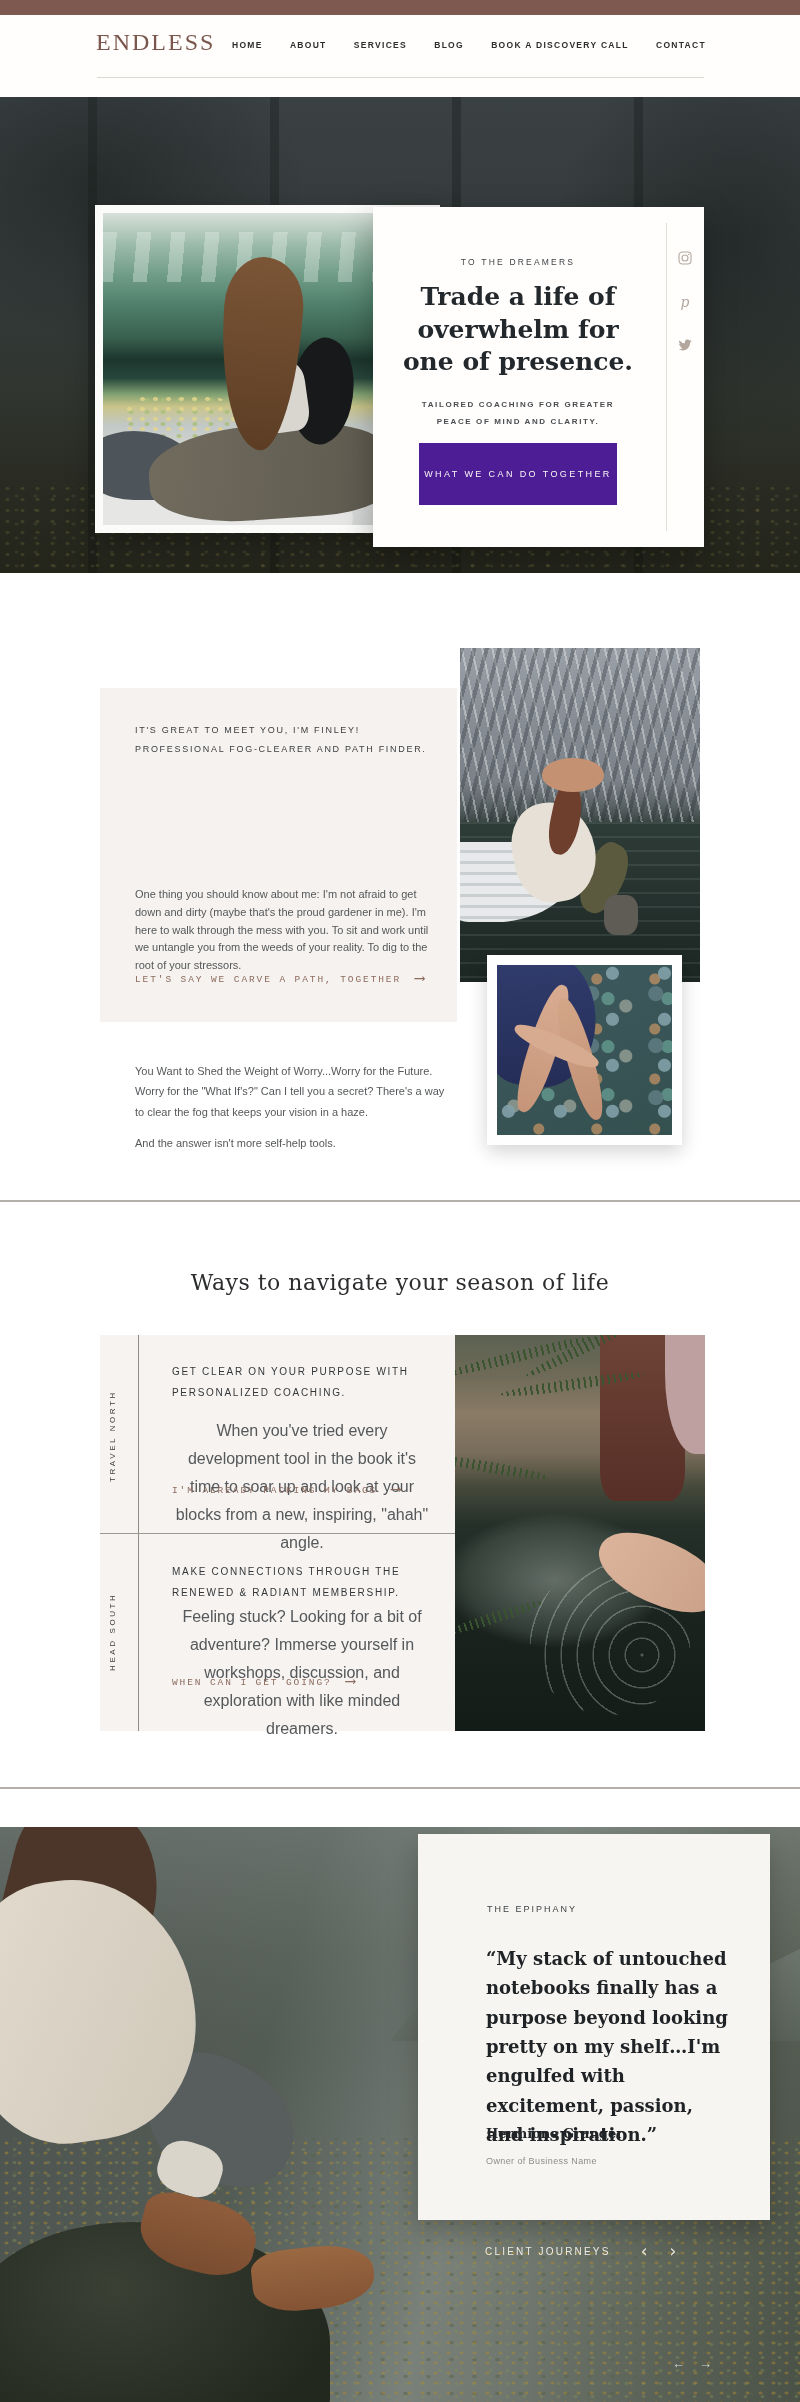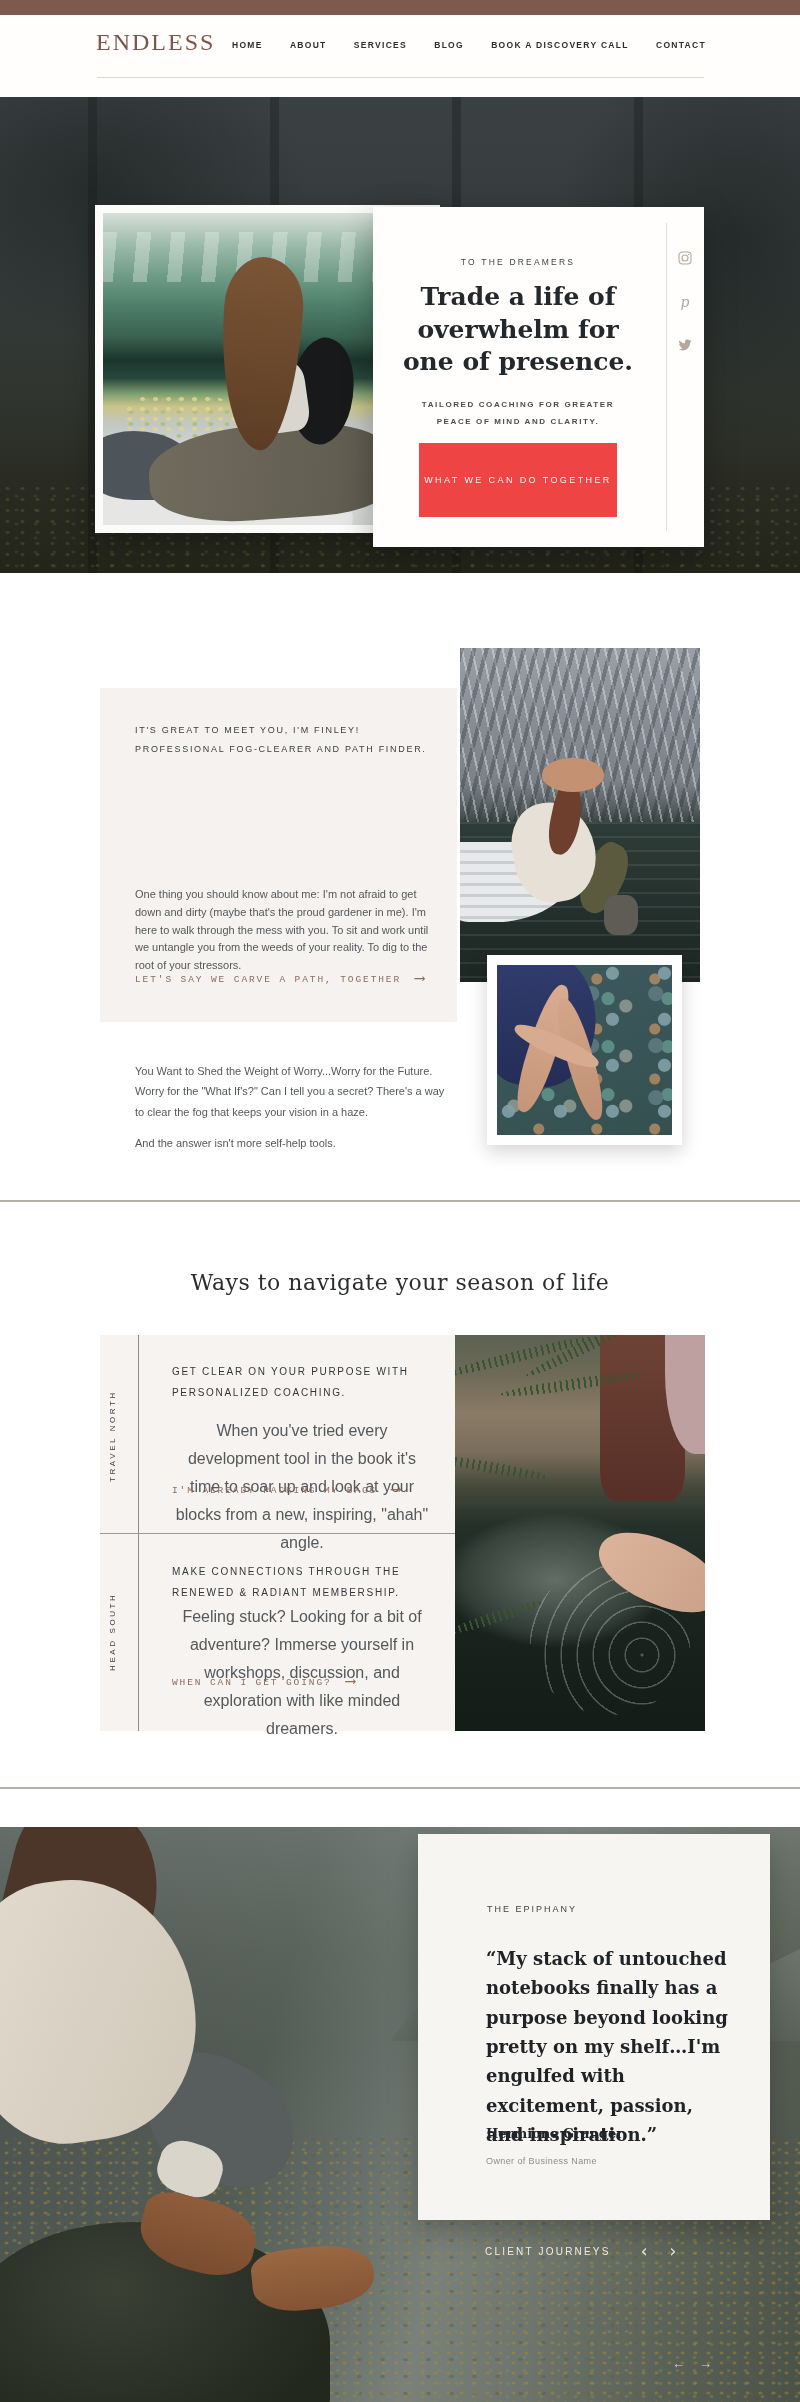--- a/index.html
+++ b/index.html
@@ -39,21 +39,21 @@
   .hp-window { position:absolute; right:0; top:0; width:9%; height:78%; background:#efe9e3; }
   .hp-pane { position:absolute; right:2%; top:3%; width:5%; height:40%; background:#25403a; }
   .hp-flowers { position:absolute; left:6%; bottom:28%; width:34%; height:14%;
      background-image: radial-gradient(rgba(226,213,140,.85) 2px, transparent 3px), radial-gradient(rgba(168,190,120,.8) 2px, transparent 3px);
      background-size:13px 10px, 16px 12px; border-radius:40%; }
 
   .hero-card { position:absolute; left:373px; top:110px; width:331px; height:340px; background:#fffefd; box-shadow:0 10px 30px rgba(0,0,0,.28); }
   .hc-eyebrow { position:absolute; left:20px; top:50px; width:250px; text-align:center; font-size:8.5px; letter-spacing:2.2px; color:#3f4347; }
   .hc-heading { position:absolute; left:22px; top:74px; width:246px; text-align:center; font-family:"DejaVu Serif", serif; font-weight:700; font-size:25px; line-height:1.3; color:#23282c; }
   .hc-sub { position:absolute; left:30px; top:190px; width:230px; text-align:center; font-size:8px; letter-spacing:1.6px; line-height:2.1; color:#4a4d50;font-weight:bold; }
-  .hc-btn { position:absolute; left:46px; top:236px; width:198px; height:74px; background:#ef4444; border:none; color:#fbf7f5; font-family:"Liberation Sans",sans-serif; font-size:9px; letter-spacing:2.4px; cursor:pointer; }
+  .hc-btn { position:absolute; left:46px; top:236px; width:198px; height:62px; background:#4c1d95; border:none; color:#fbf7f5; font-family:"Liberation Sans",sans-serif; font-size:9px; letter-spacing:2.4px; cursor:pointer; }
   .hc-vrule { position:absolute; right:37px; top:16px; bottom:16px; width:1px; background:#e4ded9; }
   .hc-social { position:absolute; right:7px; top:44px; display:flex; flex-direction:column; gap:30px; align-items:center; width:24px; }
   .hc-social .icn { color:#b4a79e; cursor:pointer; line-height:1; }
   .hc-social svg { display:block; }
 
   
   .about { position:absolute; left:0; top:573px; width:800px; height:628px; background:#fff; }
   .about-photo1 { position:absolute; left:460px; top:75px; width:240px; height:334px; overflow:hidden;
     background:
       repeating-linear-gradient(105deg, rgba(40,45,52,.32) 0 4px, transparent 4px 12px),

